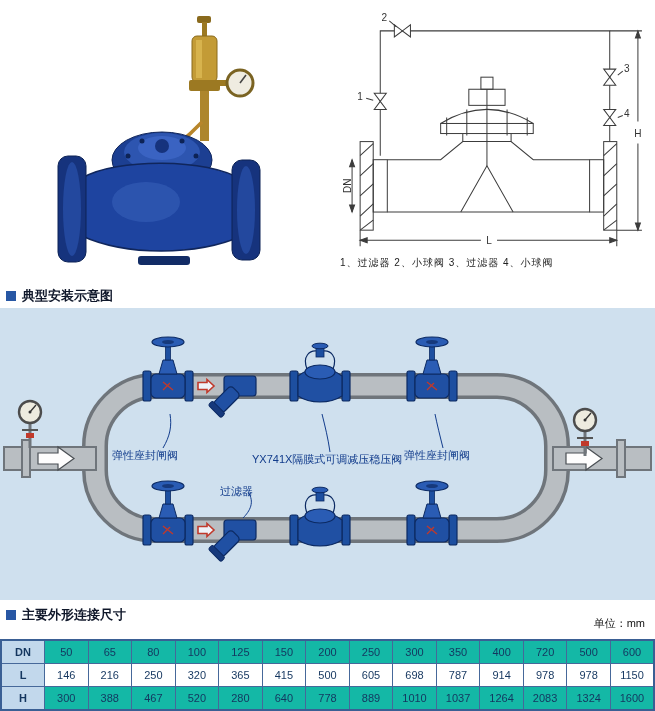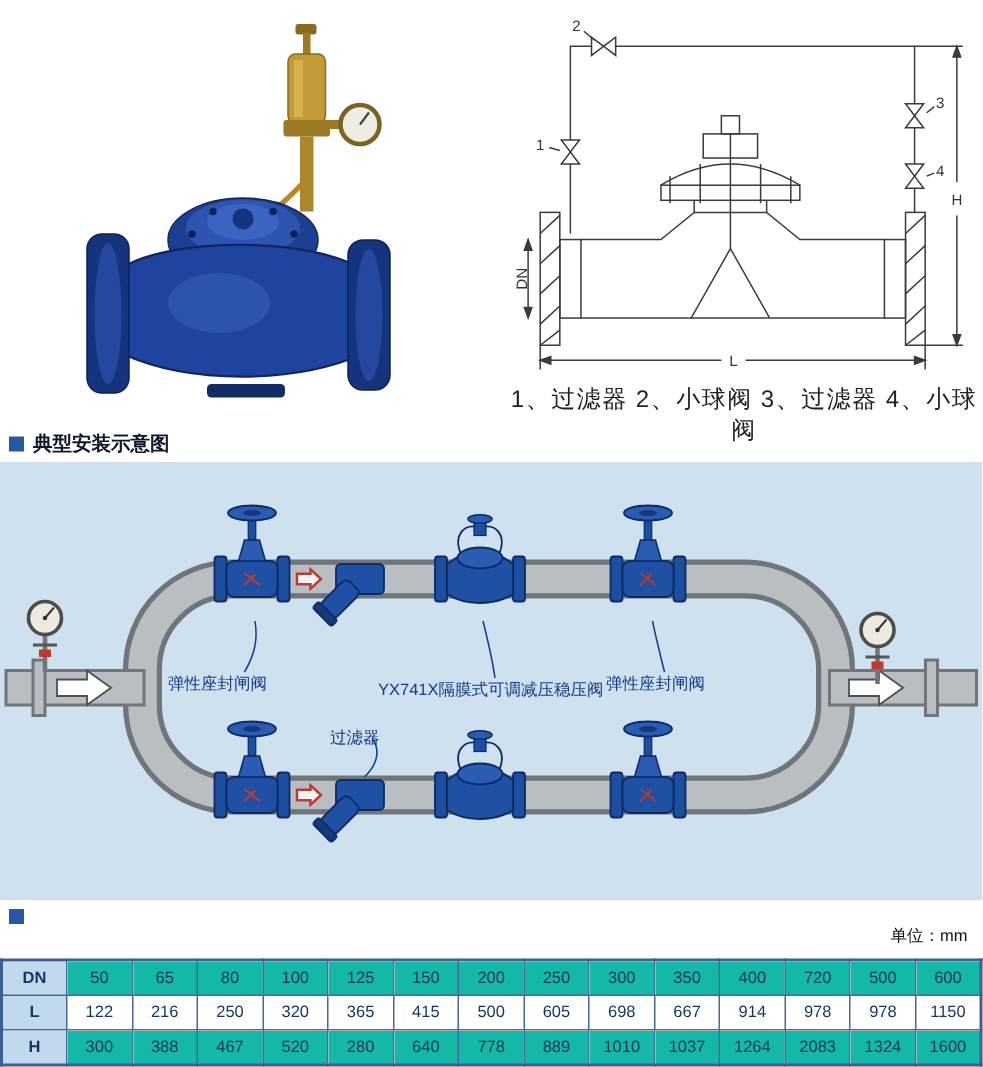--- a/index.html
+++ b/index.html
@@ -3,21 +3,21 @@
 <meta charset="utf-8">
 <style>
   html,body{margin:0;padding:0;}
   body{
     width:655px;height:711px;position:relative;background:#ffffff;
     font-family:"Liberation Sans","DejaVu Sans",sans-serif;overflow:hidden;
   }
   .abs{position:absolute;}
   #photo{left:46px;top:10px;width:230px;height:258px;}
   #drawing{left:340px;top:4px;width:312px;height:248px;}
-  #drawing-caption{left:340px;top:256px;width:312px;text-align:center;font-size:16px;color:#222;letter-spacing:1px;}
+  #drawing-caption{left:340px;top:256px;width:312px;text-align:left;font-size:10px;color:#222;letter-spacing:1px;}
   .sec-h{position:absolute;left:6px;display:flex;align-items:center;gap:6px;font-size:13px;font-weight:bold;color:#0f172a;}
   .bullet{width:10px;height:10px;background:#2857a4;display:inline-block;}
   #sec1{top:287px;}
   #diagram{left:0;top:308px;width:535px;height:292px;}
   #sec2{top:606px;}
   #unit-note{position:absolute;right:10px;top:616px;font-size:11px;color:#111;}
   #dims-table{position:absolute;left:0;top:639px;width:655px;border-collapse:collapse;table-layout:fixed;border:2px solid #3a5f94;}
   #dims-table td{border:1px solid #46689a;font-size:11px;text-align:center;color:#14365f;padding:0;height:22px;line-height:22px;overflow:hidden;}
   #dims-table td.lbl{background:#c2d8ec;font-weight:bold;width:42px;}
   #dims-table tr.row-blue td{background:#14b8a6;}
@@ -221,20 +221,21 @@
       <text x="112" y="151">弹性座封闸阀</text>
       <text x="252" y="155">YX741X隔膜式可调减压稳压阀</text>
       <text x="220" y="187">过滤器</text>
       <text x="404" y="151">弹性座封闸阀</text>
     </g>
   </svg>
 </div>
 
 <h2 class="sec-h" id="sec2" style="margin:0;">
   <span class="bullet"></span>
+  <span>主要外形连接尺寸</span>
 </h2>
 <div id="unit-note">单位：mm</div>
 
 <table id="dims-table">
   <tbody>
       <tr class="row-blue">
     <td class="lbl">DN</td>
     <td>50</td>
     <td>65</td>
     <td>80</td>
@@ -245,30 +246,30 @@
     <td>250</td>
     <td>300</td>
     <td>350</td>
     <td>400</td>
     <td>720</td>
     <td>500</td>
     <td>600</td>
   </tr>
   <tr class="row-white">
     <td class="lbl">L</td>
-    <td>122</td>
+    <td>146</td>
     <td>216</td>
     <td>250</td>
     <td>320</td>
     <td>365</td>
     <td>415</td>
     <td>500</td>
     <td>605</td>
     <td>698</td>
-    <td>667</td>
+    <td>787</td>
     <td>914</td>
     <td>978</td>
     <td>978</td>
     <td>1150</td>
   </tr>
   <tr class="row-blue">
     <td class="lbl">H</td>
     <td>300</td>
     <td>388</td>
     <td>467</td>

